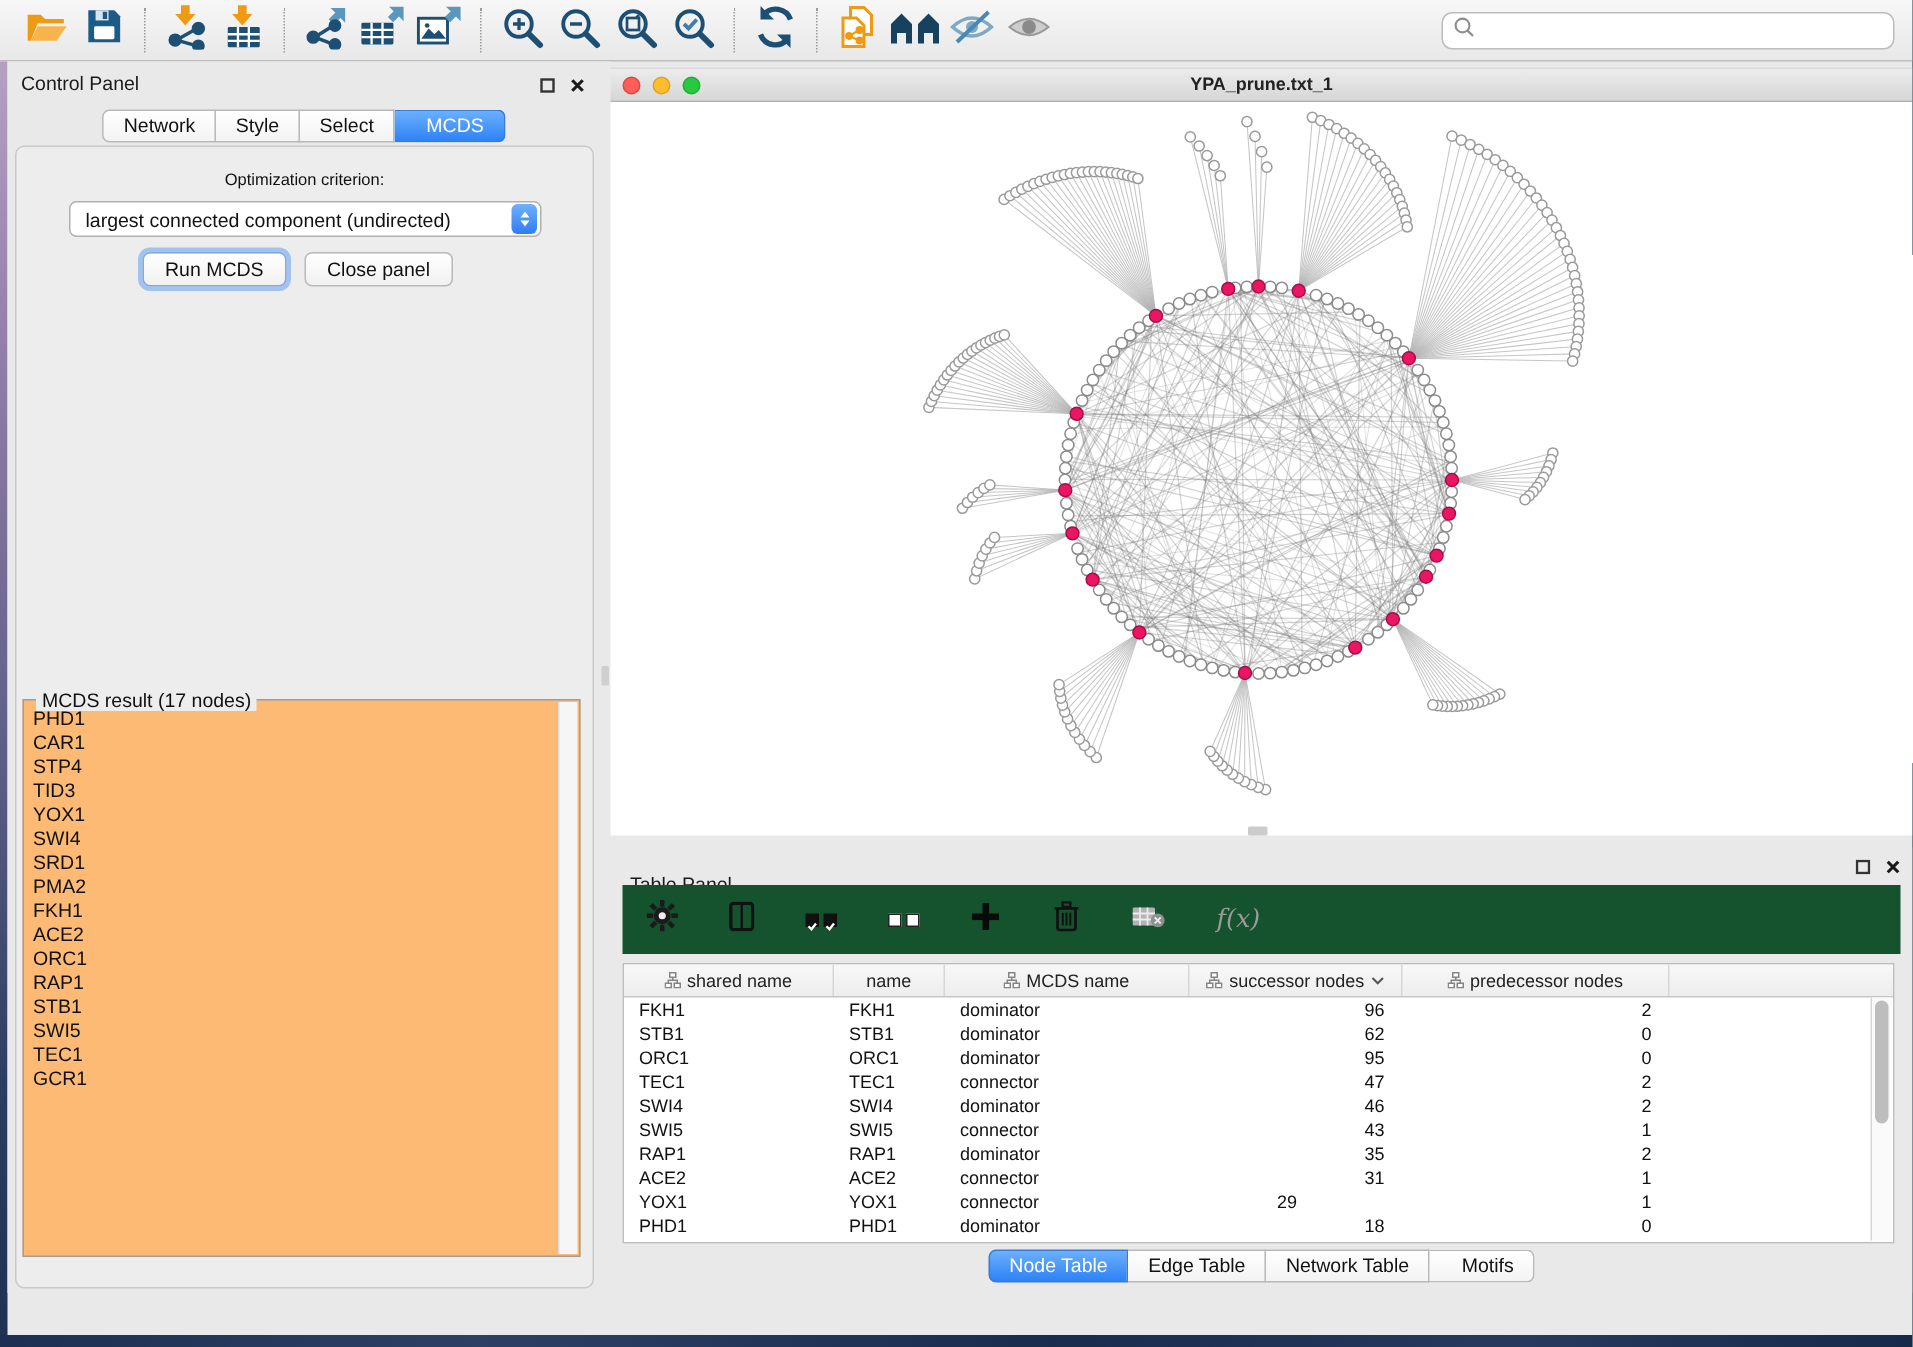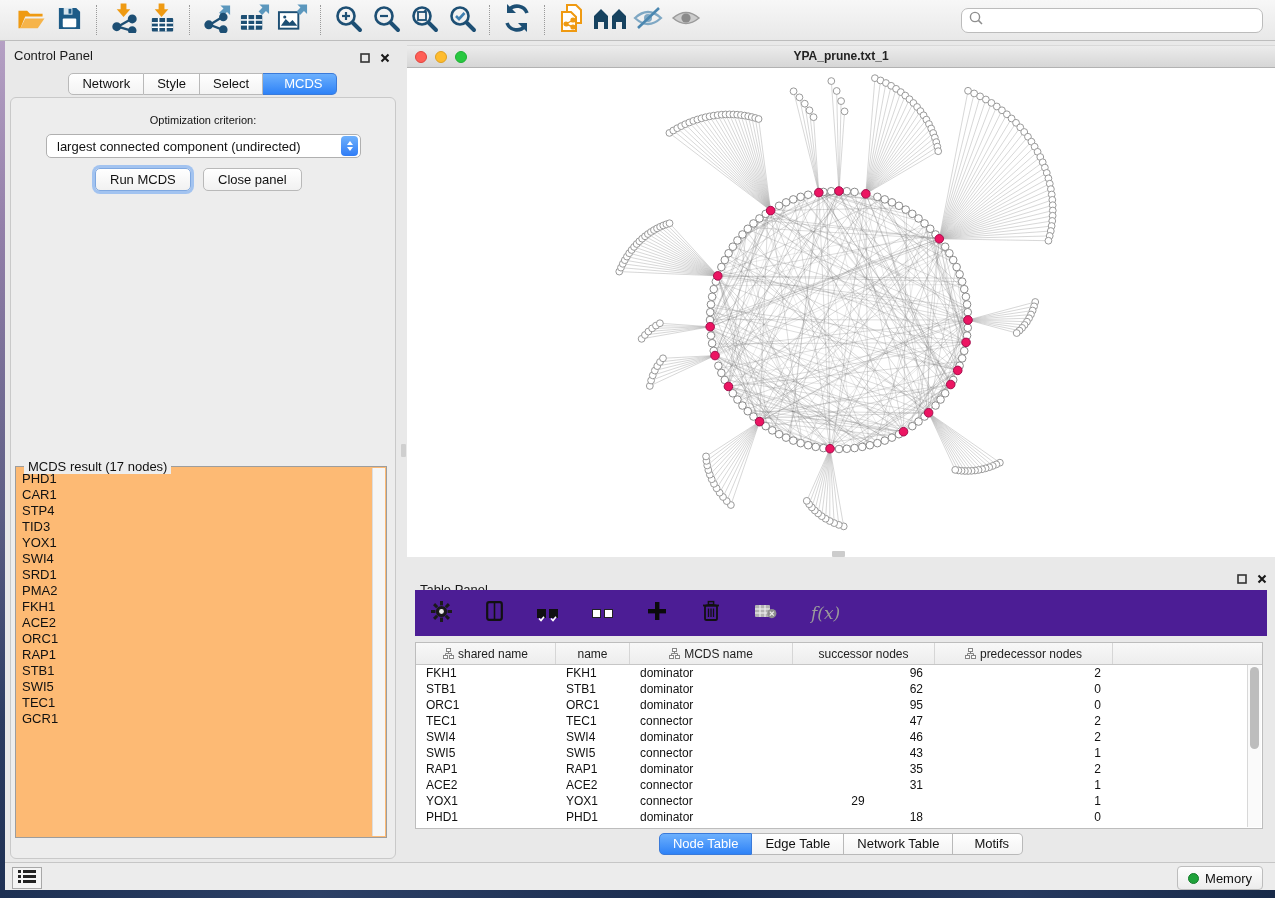--- a/index.html
+++ b/index.html
@@ -52,21 +52,21 @@
   .hgrip{position:absolute;left:832px;top:551px;width:13px;height:6px;background:#ccc;border-radius:1px;z-index:3;}
   
   .net-titlebar{position:absolute;left:407px;top:45px;width:868px;height:23px;box-sizing:border-box;
                 background:linear-gradient(#ececec,#d6d6d6);border-bottom:1px solid #b2b2b2;border-top:1px solid #d9d9d9;}
   .traffic{position:absolute;left:8px;top:5px;display:flex;gap:8px;}
   .light{width:12px;height:12px;border-radius:50%;}
   .net-title{position:absolute;left:0;top:3px;width:100%;text-align:center;font-size:12px;font-weight:bold;color:#222;}
   .net-canvas{position:absolute;left:407px;top:68px;width:868px;height:489px;background:#fff;overflow:hidden;}
   
   .tpanel{position:absolute;left:407px;top:565px;width:868px;height:297px;background:#e9e9e9;}
-  .ttoolbar{position:absolute;top:25px;left:8px;width:852px;height:46px;background:#4c1d95;
+  .ttoolbar{position:absolute;top:25px;left:8px;width:852px;height:46px;background:#14532d;
             display:flex;align-items:center;gap:34px;padding-left:16px;box-sizing:border-box;}
   .fx-label{font-family:"DejaVu Serif",serif;font-style:italic;font-size:17px;color:#9b9b9b;}
   .ttable{position:absolute;left:8px;top:77px;width:848px;height:187px;box-sizing:border-box;background:#fff;border:1px solid #bdbdbd;overflow:hidden;}
   .thead{display:flex;height:21px;background:linear-gradient(#f8f8f8,#ededed);border-bottom:1px solid #c6c6c6;}
   .th{display:flex;align-items:center;justify-content:center;gap:4px;font-size:12px;color:#222;
       border-right:1px solid #d6d6d6;box-sizing:border-box;height:21px;}
   .trow{display:flex;height:16px;align-items:center;}
   .td{font-size:12px;box-sizing:border-box;white-space:nowrap;overflow:hidden;}
   .td.l{text-align:left;padding-left:10px;}
   .td.r{text-align:right;padding-right:12px;}
@@ -1156,21 +1156,21 @@
             <svg width="11" height="11" viewBox="0 0 11 11">
               <g fill="#fff" stroke="#858585">
                 <rect x="3.5" y="0.5" width="4" height="3"></rect>
                 <rect x="0.5" y="7.5" width="4" height="3"></rect>
                 <rect x="6.5" y="7.5" width="4" height="3"></rect>
               </g>
               <path d="M5.5 3.5v2M2.5 7.5v-2h6v2" stroke="#858585" fill="none"></path>
             </svg>
             <span>MCDS name</span>
           </div>
-          <div class="th" style="width: 142px; flex-direction: column;">
+          <div class="th" style="width: 142px;">
             <svg width="11" height="11" viewBox="0 0 11 11">
               <g fill="#fff" stroke="#858585">
                 <rect x="3.5" y="0.5" width="4" height="3"></rect>
                 <rect x="0.5" y="7.5" width="4" height="3"></rect>
                 <rect x="6.5" y="7.5" width="4" height="3"></rect>
               </g>
               <path d="M5.5 3.5v2M2.5 7.5v-2h6v2" stroke="#858585" fill="none"></path>
             </svg>
             <span>successor nodes</span>
             <svg width="9" height="6" viewBox="0 0 9 6">
@@ -1268,32 +1268,14 @@
     </div>
 
     <div class="ttabs">
       <div class="seg sel">Node Table</div>
       <div class="seg">Edge Table</div>
       <div class="seg">Network Table</div>
       <div class="seg">Motifs</div>
     </div>
   </div>
 
-  <div class="statusbar">
-    <div class="hambtn">
-      <span><svg width="20" height="15" viewBox="0 0 20 15">
-            <g fill="#222">
-              <rect x="1" y="1" width="3" height="3"></rect>
-              <rect x="6" y="1" width="13" height="3"></rect>
-              <rect x="1" y="6" width="3" height="3"></rect>
-              <rect x="6" y="6" width="13" height="3"></rect>
-              <rect x="1" y="11" width="3" height="3"></rect>
-              <rect x="6" y="11" width="13" height="3"></rect>
-            </g>
-          </svg></span>
-    </div>
-    <div class="membtn">
-      <span class="memdot"></span>
-      <span>Memory</span>
-    </div>
-  </div>
 
 </div>
 
 </body></html>

